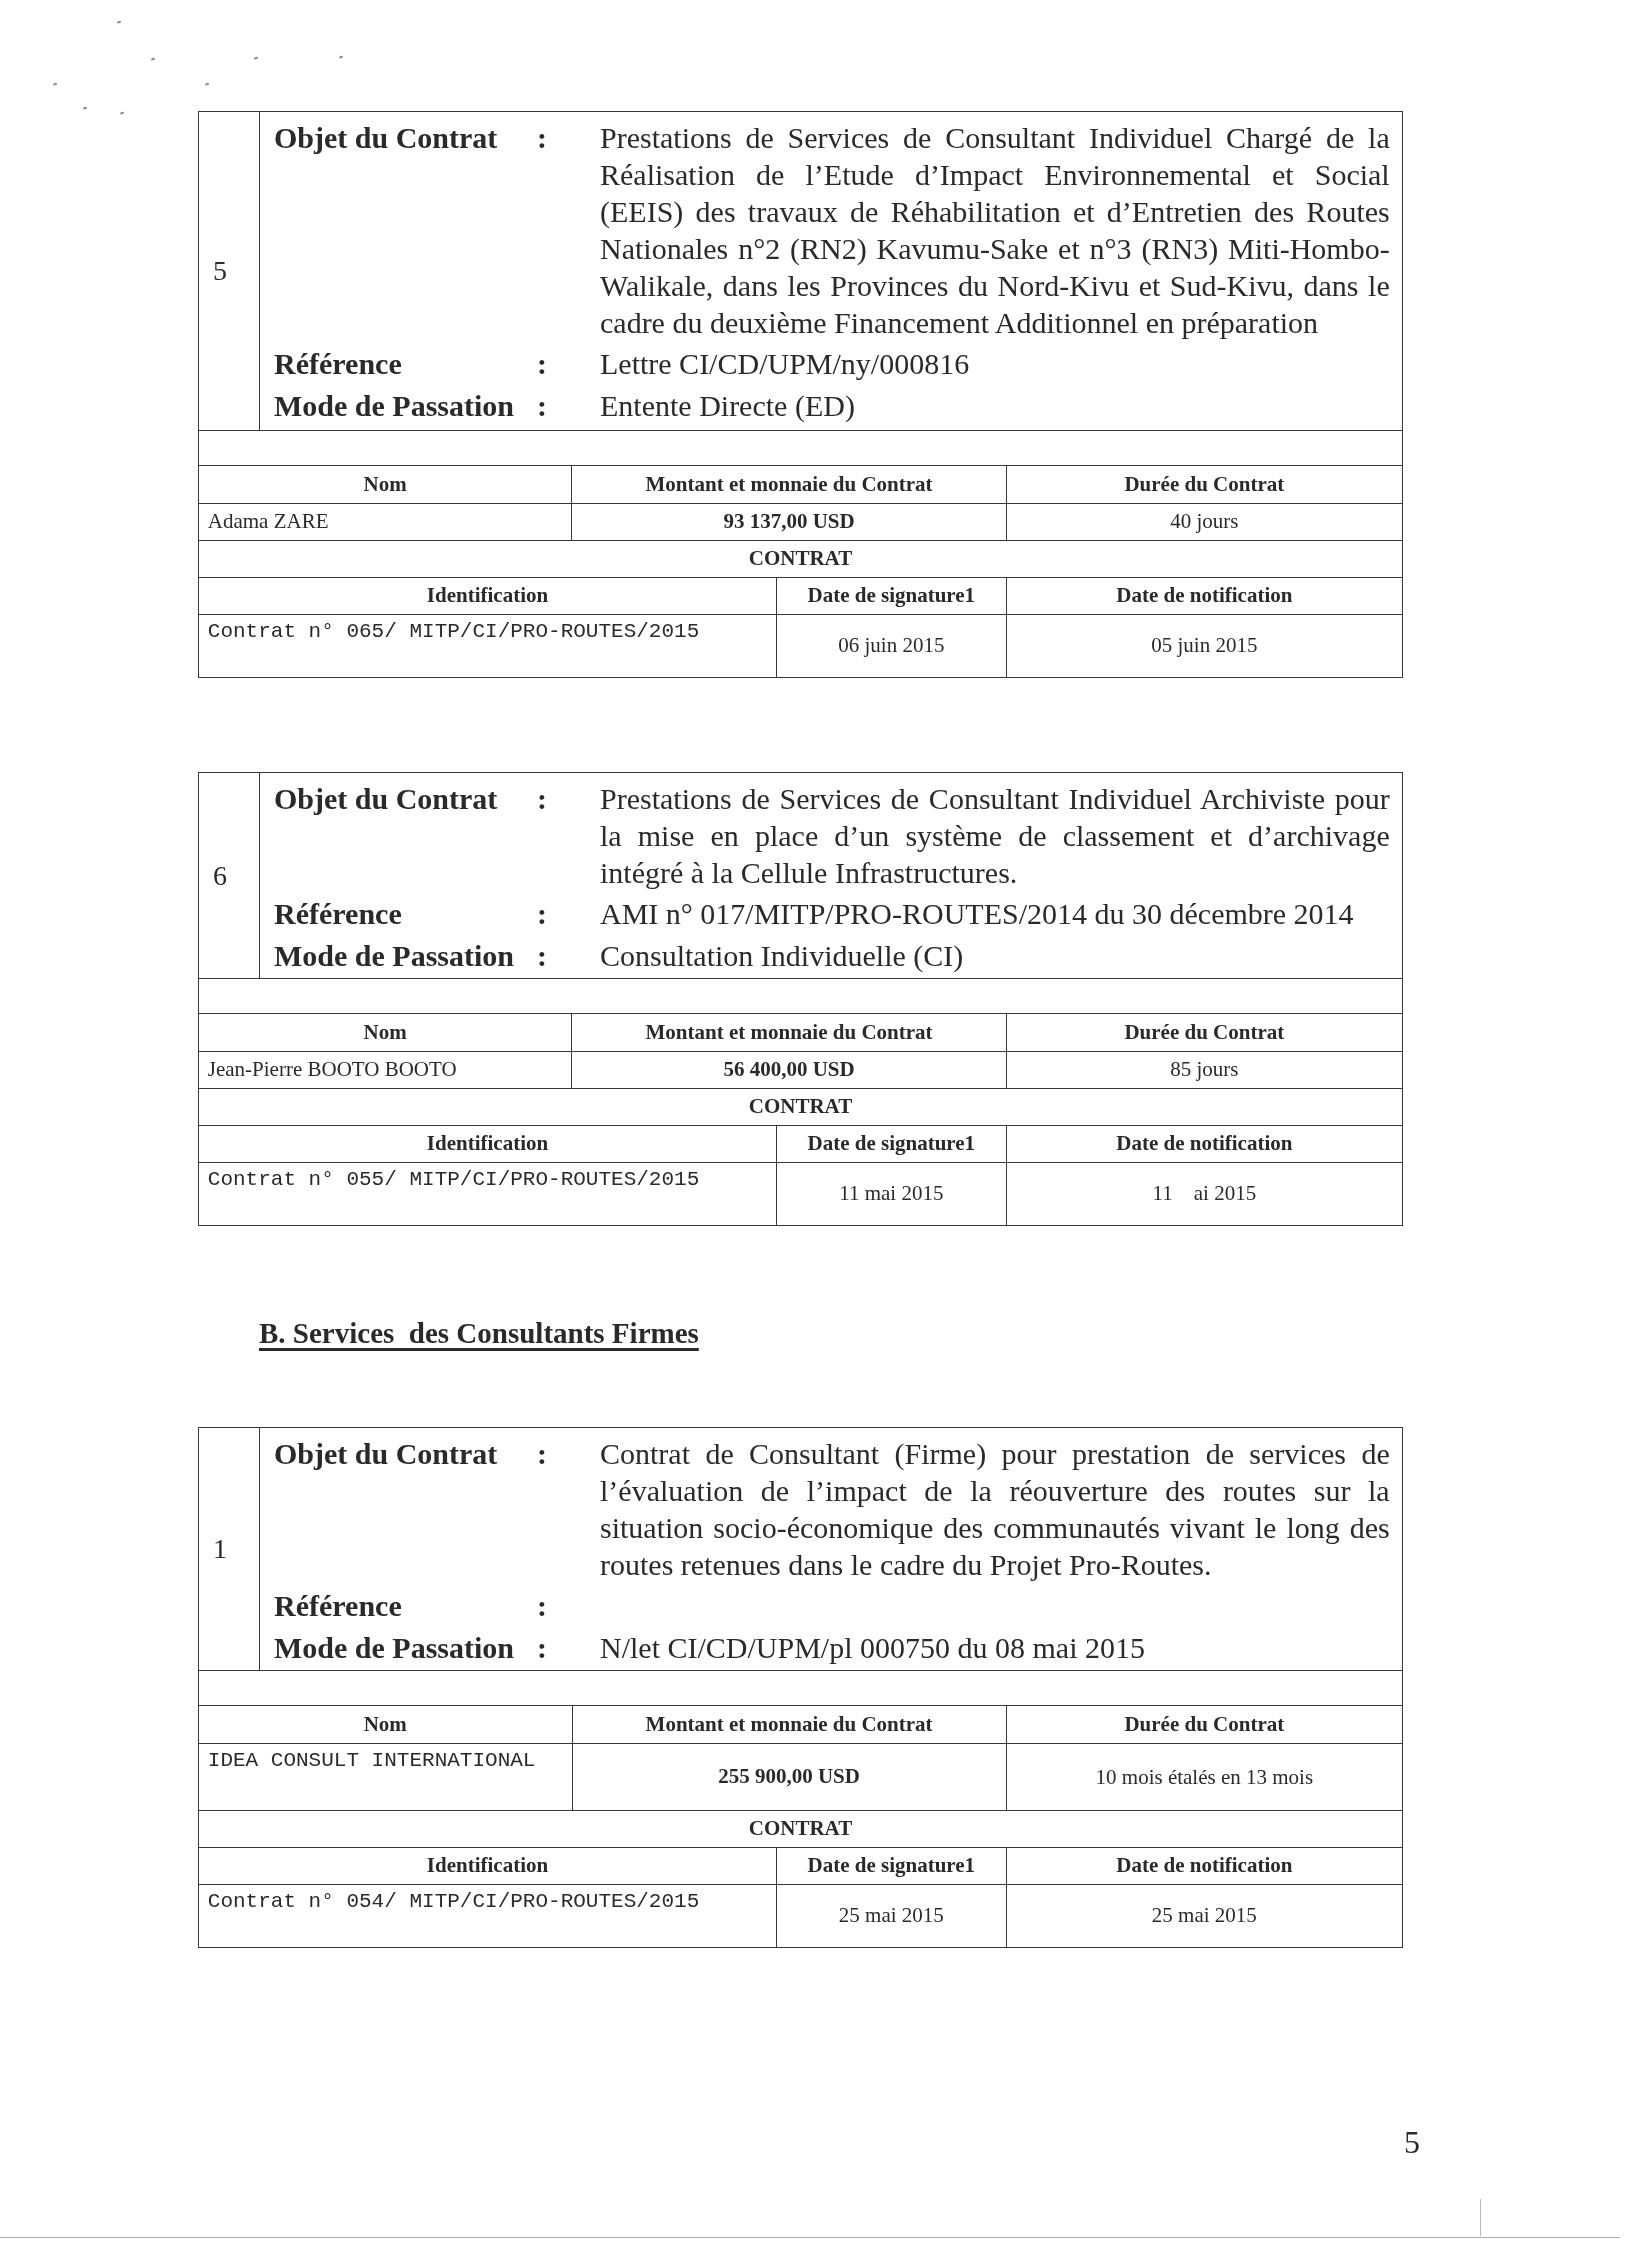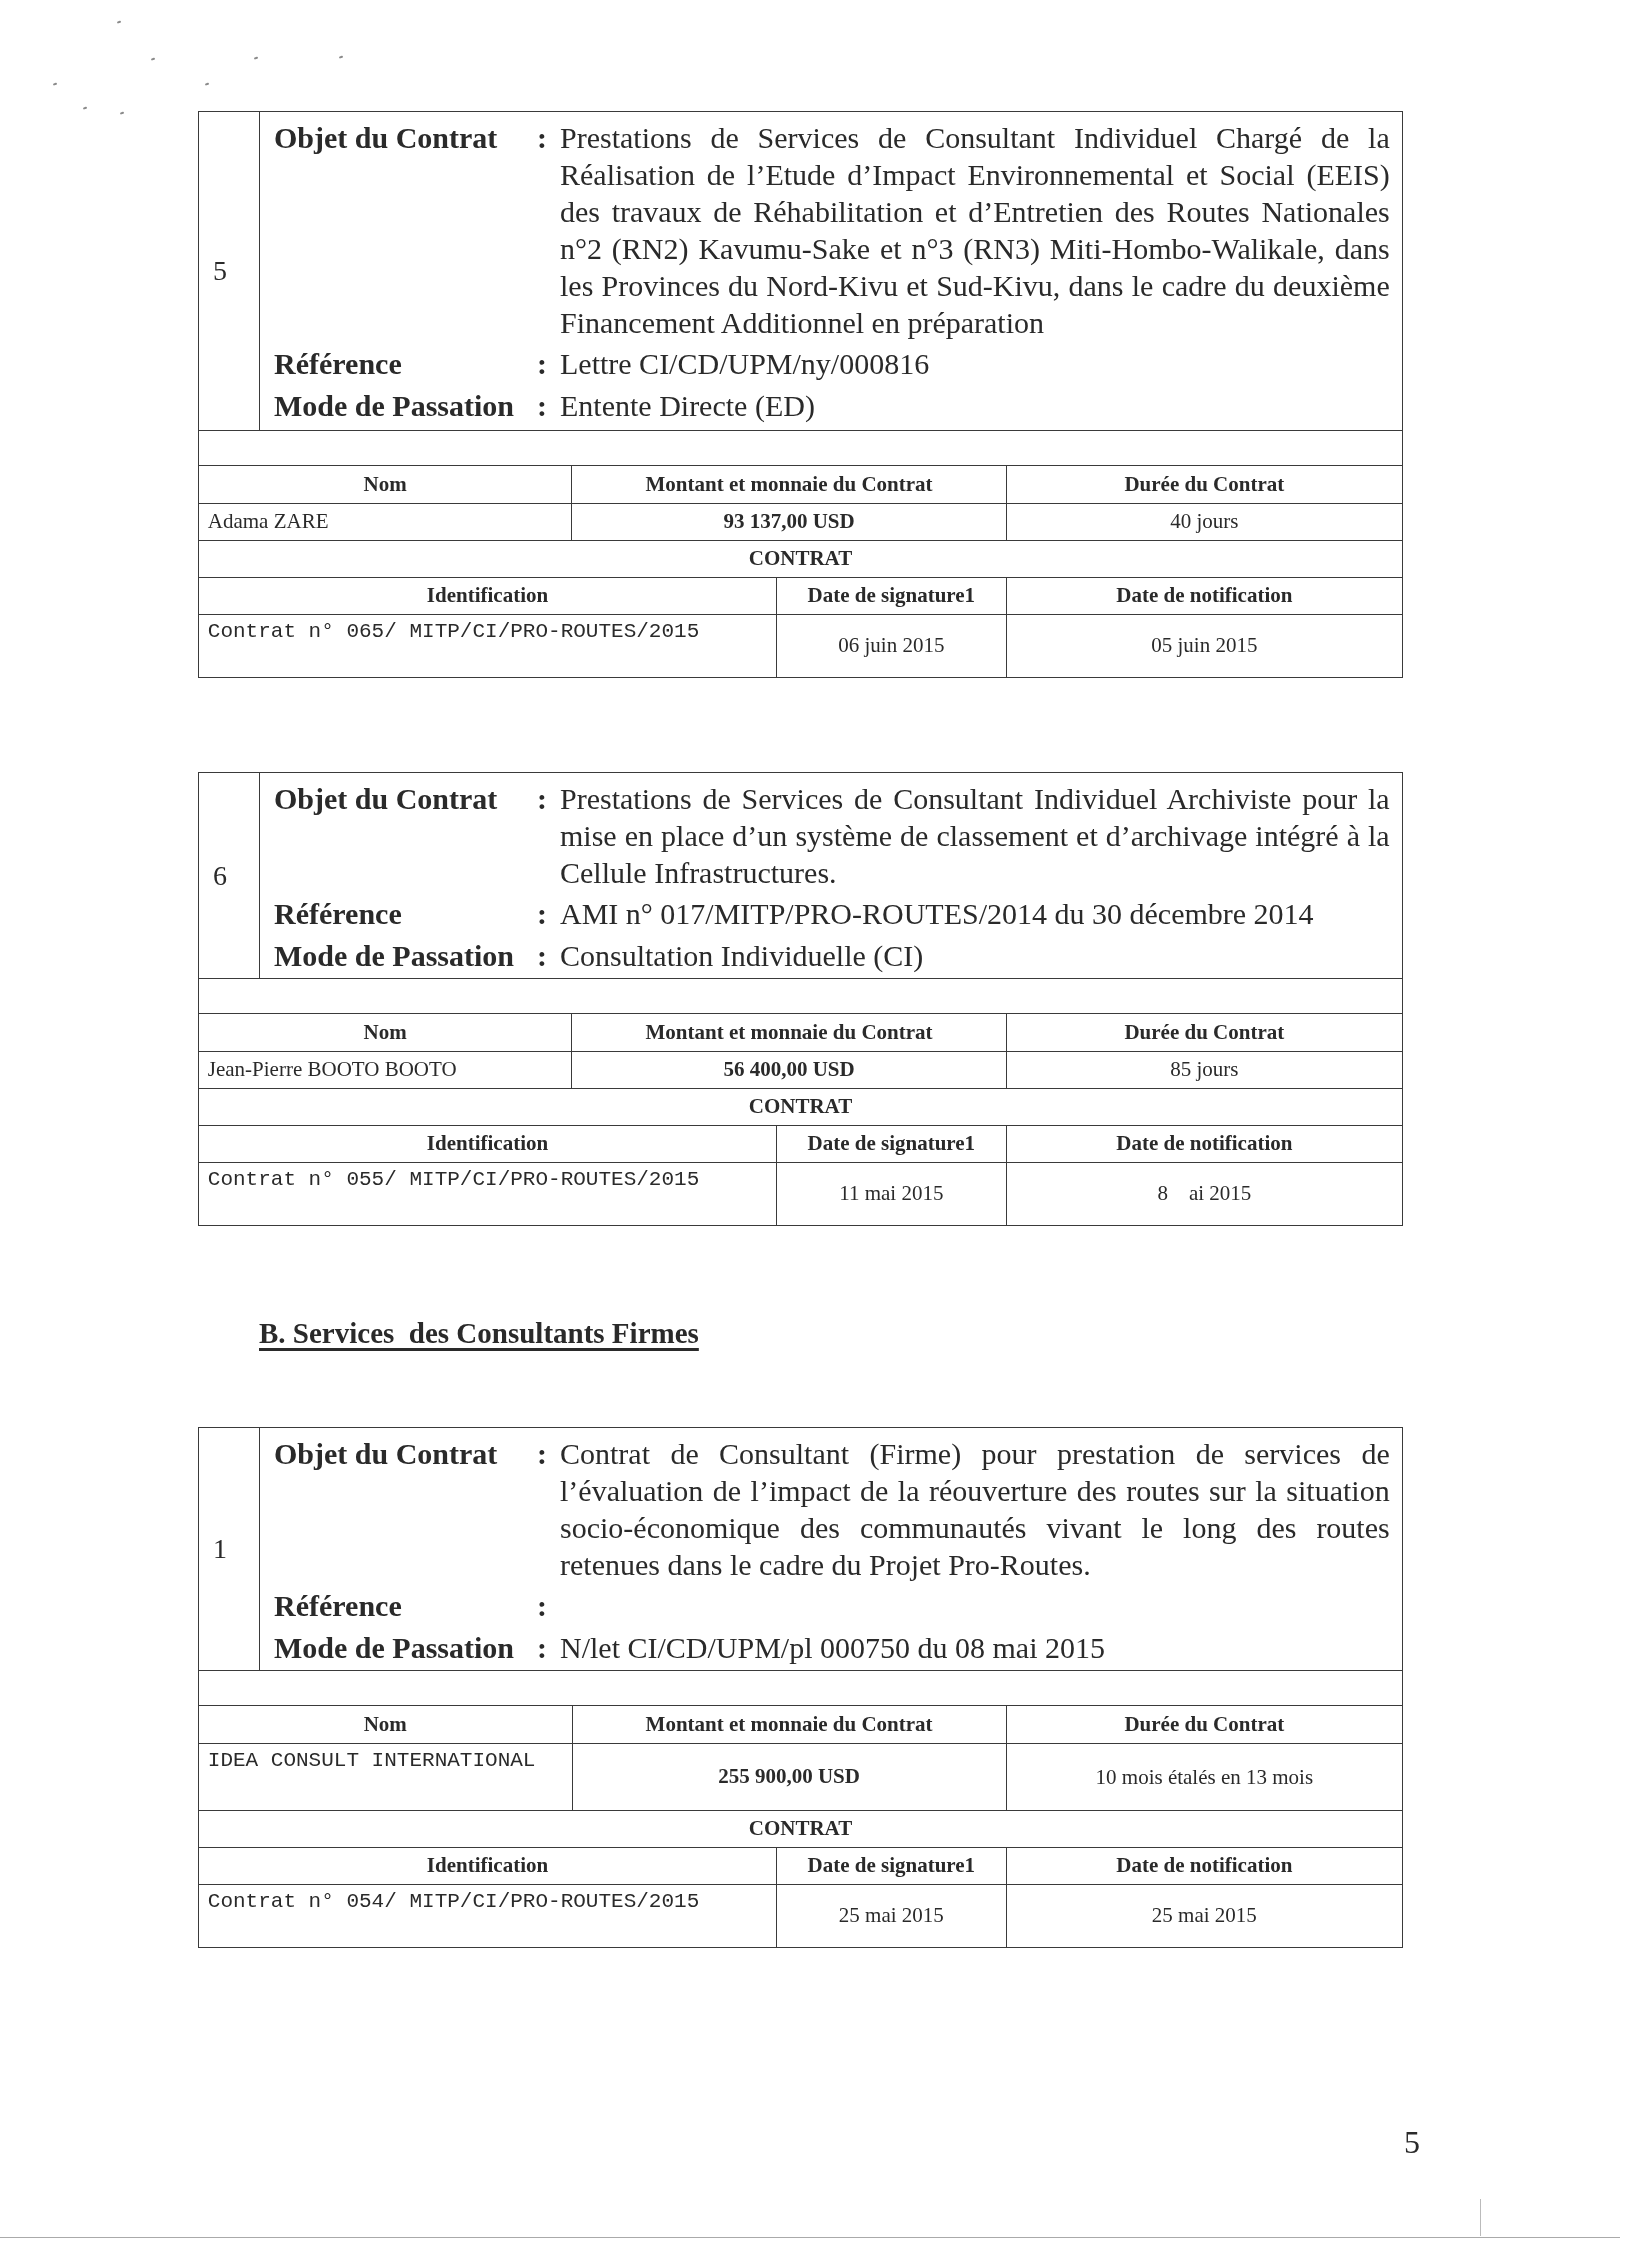--- a/index.html
+++ b/index.html
@@ -17,21 +17,21 @@
     }
     .num-col {
       width: 61px; border-right: 1.8px solid #3a3a3a;
       display: flex; align-items: center; padding-left: 14px; box-sizing: border-box;
       font-size: 28px;
     }
     .desc-col { flex: 1; padding: 7px 12.3px 5.3px 14px; }
     .kv { display: flex; font-size: 30px; line-height: 37px; }
     .kv .k { font-weight: bold; width: 263px; flex-shrink: 0; white-space: nowrap; }
     .kv .colon { width: 23px; flex-shrink: 0; font-weight: bold; }
-    .kv .v { flex: 1; text-align: justify; }
+    .kv .v { flex: 1; text-align: justify; margin-left: 40px; }
 
     .spacer-row { border: 1.8px solid #3a3a3a; border-top: none; height: 35px; box-sizing: border-box; }
 
     table.sub { width: 100%; border-collapse: collapse; font-size: 21px; }
     table.sub td { border: 1.8px solid #3a3a3a; padding: 5.3px 8.8px; vertical-align: middle; }
     table.sub tr:first-child td { border-top: none; margin-left: 37px; }
     .th { font-weight: bold; text-align: center; }
     .center { text-align: center; }
     .bold { font-weight: bold; }
     .left-top { vertical-align: top !important; font-family: Liberation Mono, monospace; }
@@ -158,21 +158,21 @@
       <td class="th" colspan="4">CONTRAT</td>
     </tr>
     <tr style="height:37px">
       <td class="th" colspan="2">Identification</td>
       <td class="th">Date de signature1</td>
       <td class="th">Date de notification</td>
     </tr>
     <tr style="height:63px">
       <td class="left-top" colspan="2">Contrat n° 055/ MITP/CI/PRO-ROUTES/2015</td>
       <td class="center">11 mai 2015</td>
-      <td class="center" style="white-space:pre">8    ai 2015</td>
+      <td class="center" style="white-space:pre">11    ai 2015</td>
     </tr>
   </tbody>
     </table>
 </div>
 
 <div class="section-heading" style="white-space:pre">B. Services  des Consultants Firmes</div>
 
 <div class="entry" style="top:1427px">
   <div class="head-box" style="height:244px">
     <div class="num-col">1</div>

